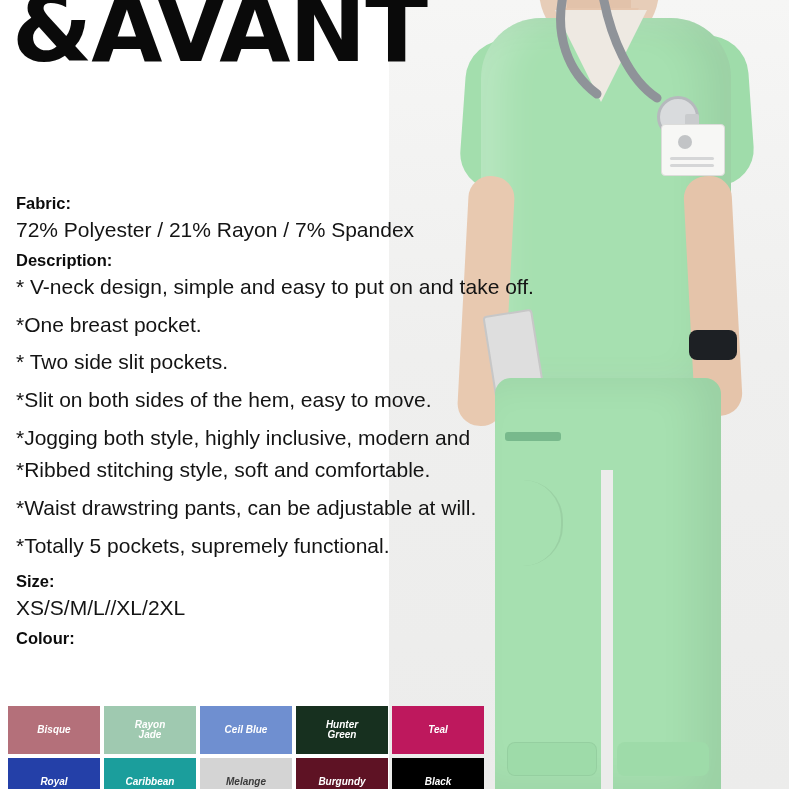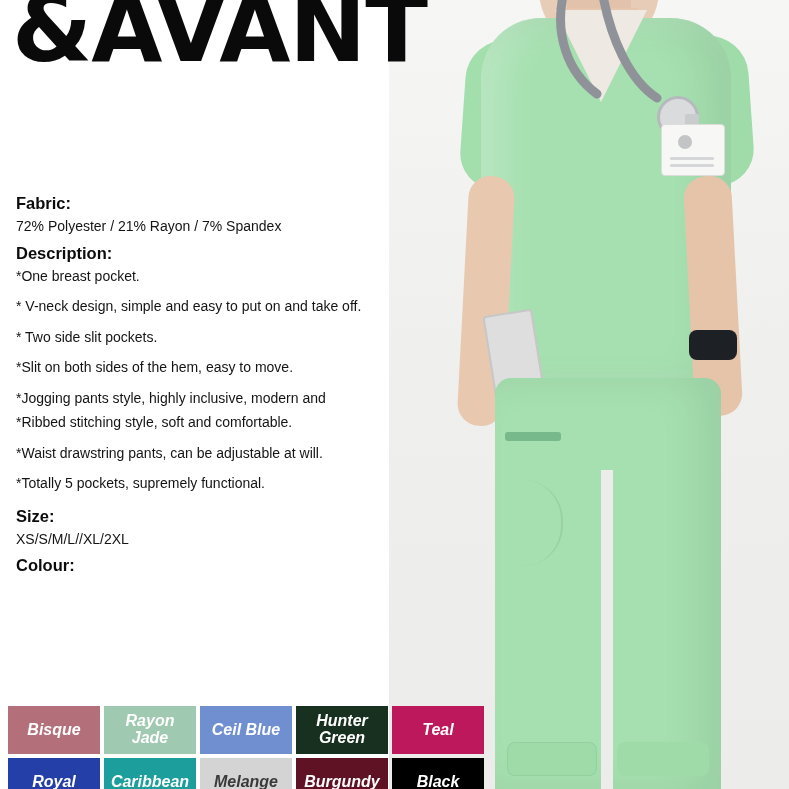--- a/index.html
+++ b/index.html
@@ -273,21 +273,21 @@
     top: 194px;
     width: 470px;
   }
   .section-head {
     font-size: 16.5px;
     font-weight: 700;
     color: #0c0c0c;
     margin: 0 0 6px 0;
   }
   .line {
-    font-size: 14px;
+    font-size: 21px;
     line-height: 1.04;
     color: #141414;
     margin: 0 0 16px 0;
     white-space: pre;
   }
   .bullets .line { margin-bottom: 16px; }
   .gap-sm { margin-bottom: 10px !important; }
 
   
   .swatches {
@@ -301,21 +301,21 @@
     gap: 4px;
     margin-bottom: 4px;
   }
   .swatch {
     width: 92px;
     height: 48px;
     display: flex;
     align-items: center;
     justify-content: center;
     text-align: center;
-    font-size: 16px;
+    font-size: 10px;
     font-style: italic;
     font-weight: 600;
     line-height: 1.05;
     padding: 11px 3px;
     box-sizing: border-box;
   }
 </style>
 </head>
 <body>
 
@@ -358,25 +358,25 @@
 </div>
 
 <div class="logo">&amp;AVANT</div>
 
 <div class="content">
   <div class="section-head">Fabric:</div>
   <div class="line gap-sm">72% Polyester / 21% Rayon / 7% Spandex</div>
 
   <div class="section-head">Description:</div>
   <div class="bullets">
+    <div class="line">* V-neck design, simple and easy to put on and take off.</div>
     <div class="line">*One breast pocket.</div>
-    <div class="line">* V-neck design, simple and easy to put on and take off.</div>
     <div class="line">* Two side slit pockets.</div>
     <div class="line">*Slit on both sides of the hem, easy to move.</div>
-    <div class="line gap-sm">*Jogging pants style, highly inclusive, modern and</div>
+    <div class="line gap-sm">*Jogging both style, highly inclusive, modern and</div>
     <div class="line">*Ribbed stitching style, soft and comfortable.</div>
     <div class="line">*Waist drawstring pants, can be adjustable at will.</div>
     <div class="line">*Totally 5 pockets, supremely functional.</div>
   </div>
 
   <div class="section-head">Size:</div>
   <div class="line gap-sm">XS/S/M/L//XL/2XL</div>
 
   <div class="section-head">Colour:</div>
 </div>

